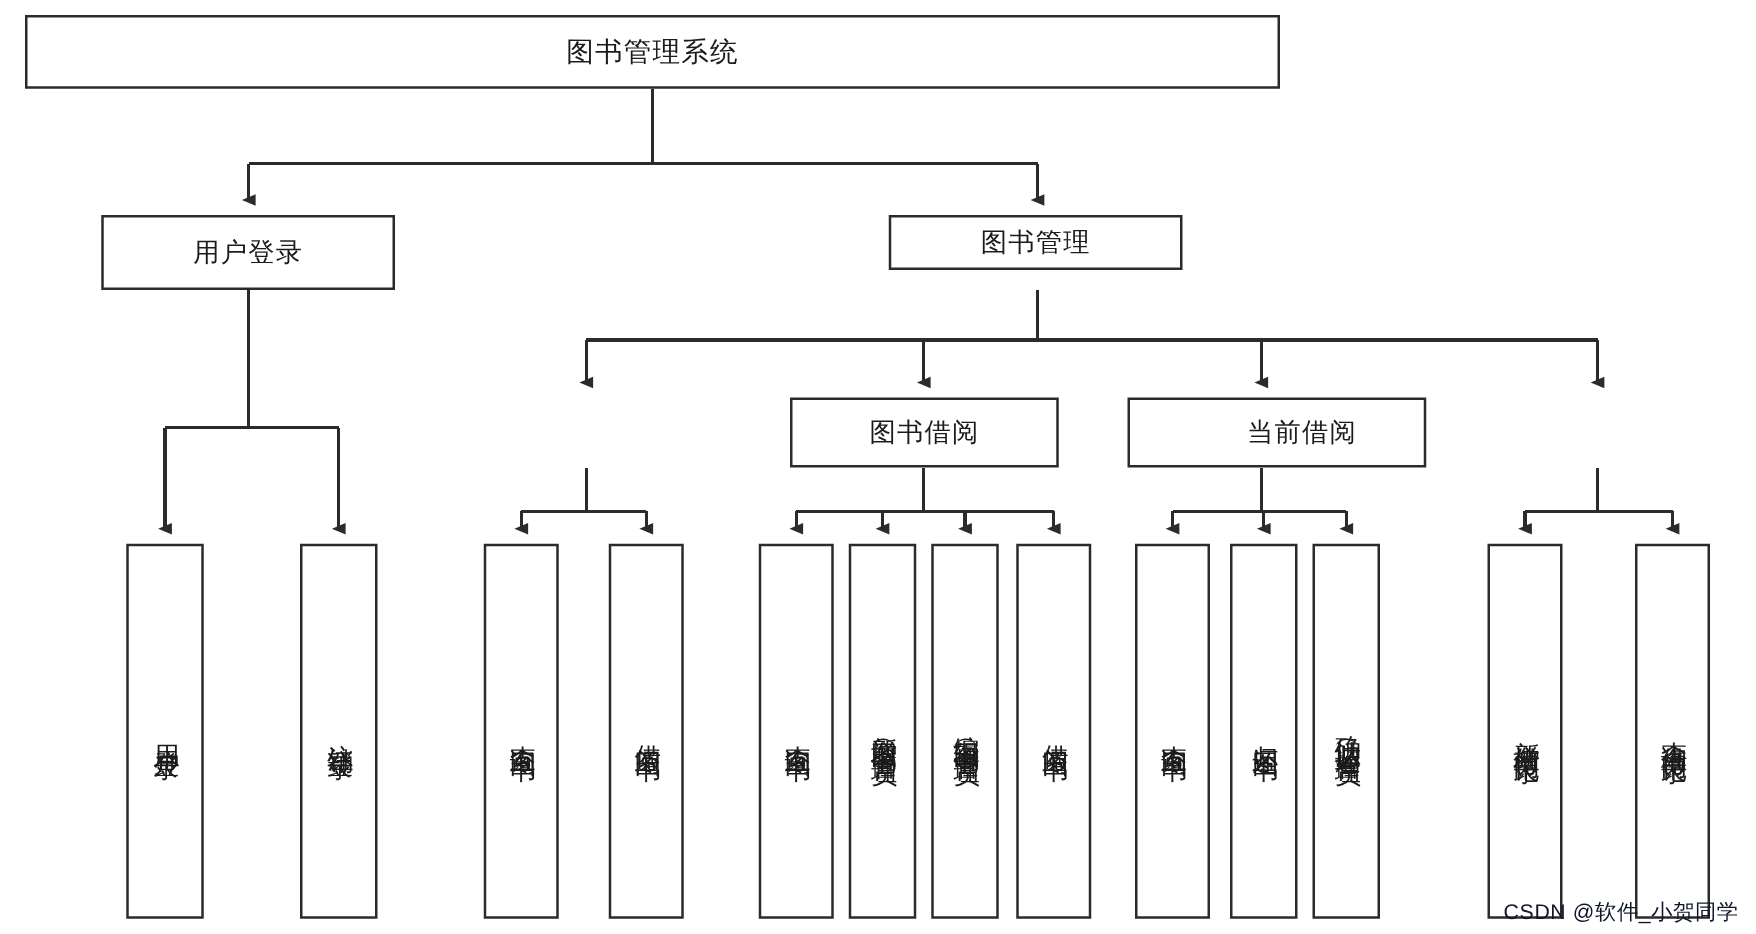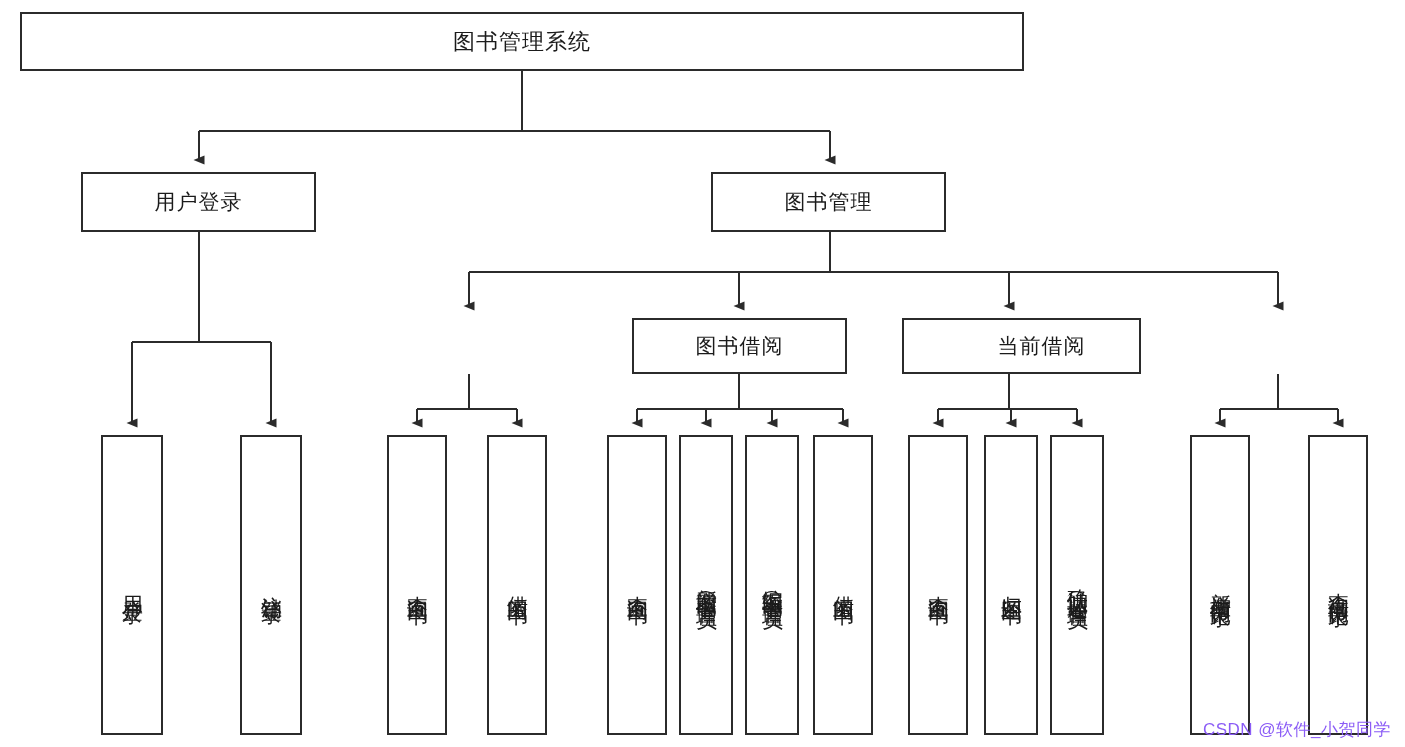--- a/index.html
+++ b/index.html
@@ -53,21 +53,21 @@
     white-space: nowrap;
   }
   .node.root {
     font-size: 22px;
   }
   .watermark {
     position: absolute;
     right: 14px;
     bottom: 6px;
     font-size: 17px;
-    color: #8b5cf6;
+    color: #0f172a;
     letter-spacing: 0.5px;
     white-space: nowrap;
   }
 </style>
 </head>
 <body>
 
 <div id="canvas">
 
   <svg id="wires" viewBox="0 0 1405 747" xmlns="http://www.w3.org/2000/svg">
@@ -120,21 +120,21 @@
     </g>
   </svg>
 
   <div class="node h root" style="left:20px;top:12px;width:1004px;height:59px;">
     <span>图书管理系统</span>
   </div>
 
   <div class="node h" style="left:81px;top:172px;width:235px;height:60px;">
     <span>用户登录</span>
   </div>
-  <div class="node h" style="left:711px;top:172px;width:235px;height:60px;">
+  <div class="node h" style="left:711px;top:172px;width:235px;height:44px;">
     <span>图书管理</span>
   </div>
 
   <div class="node h" style="left:632px;top:318px;width:215px;height:56px;">
     <span>图书借阅</span>
   </div>
   <div class="node h" style="left:902px;top:318px;width:239px;height:56px;padding-left:40px;">
     <span>当前借阅</span>
   </div>
 

